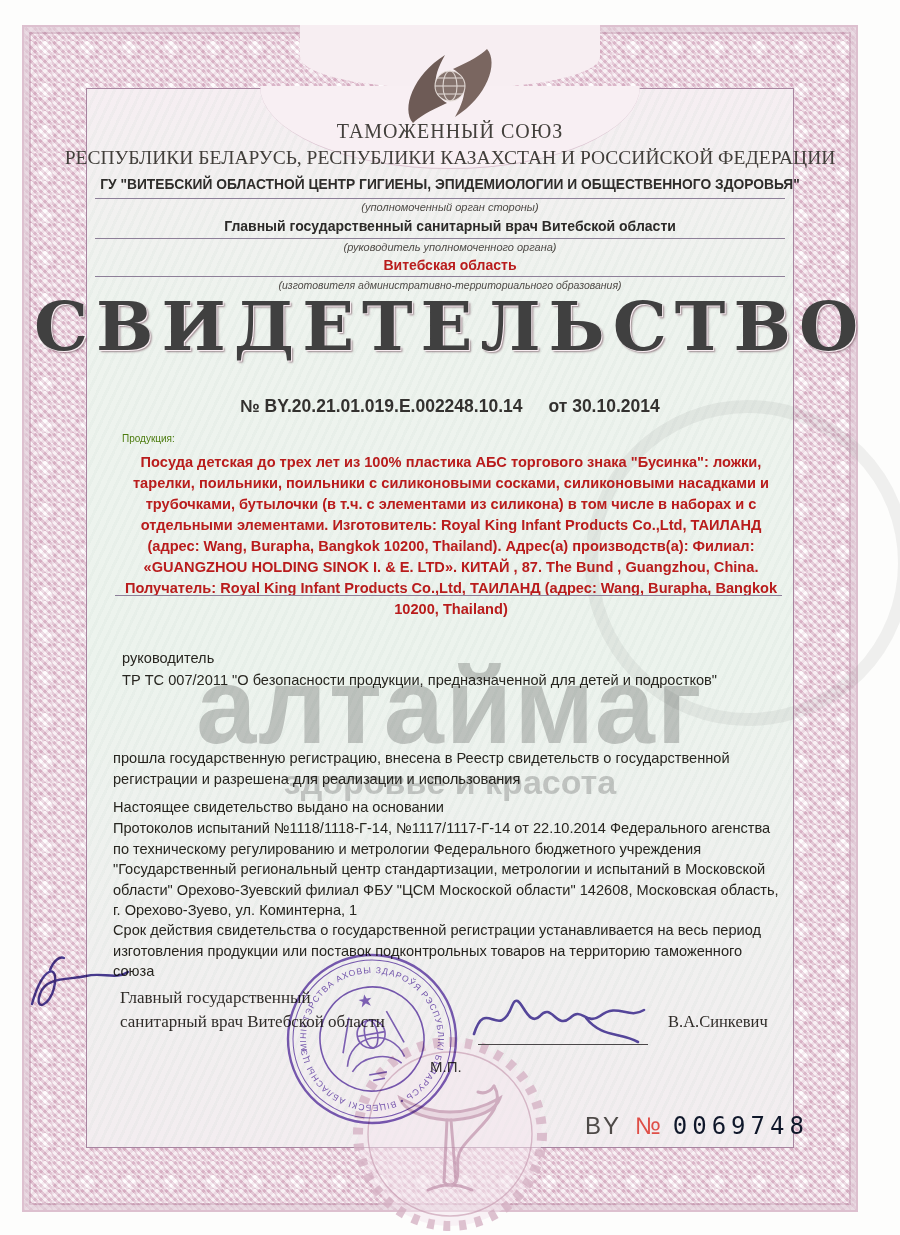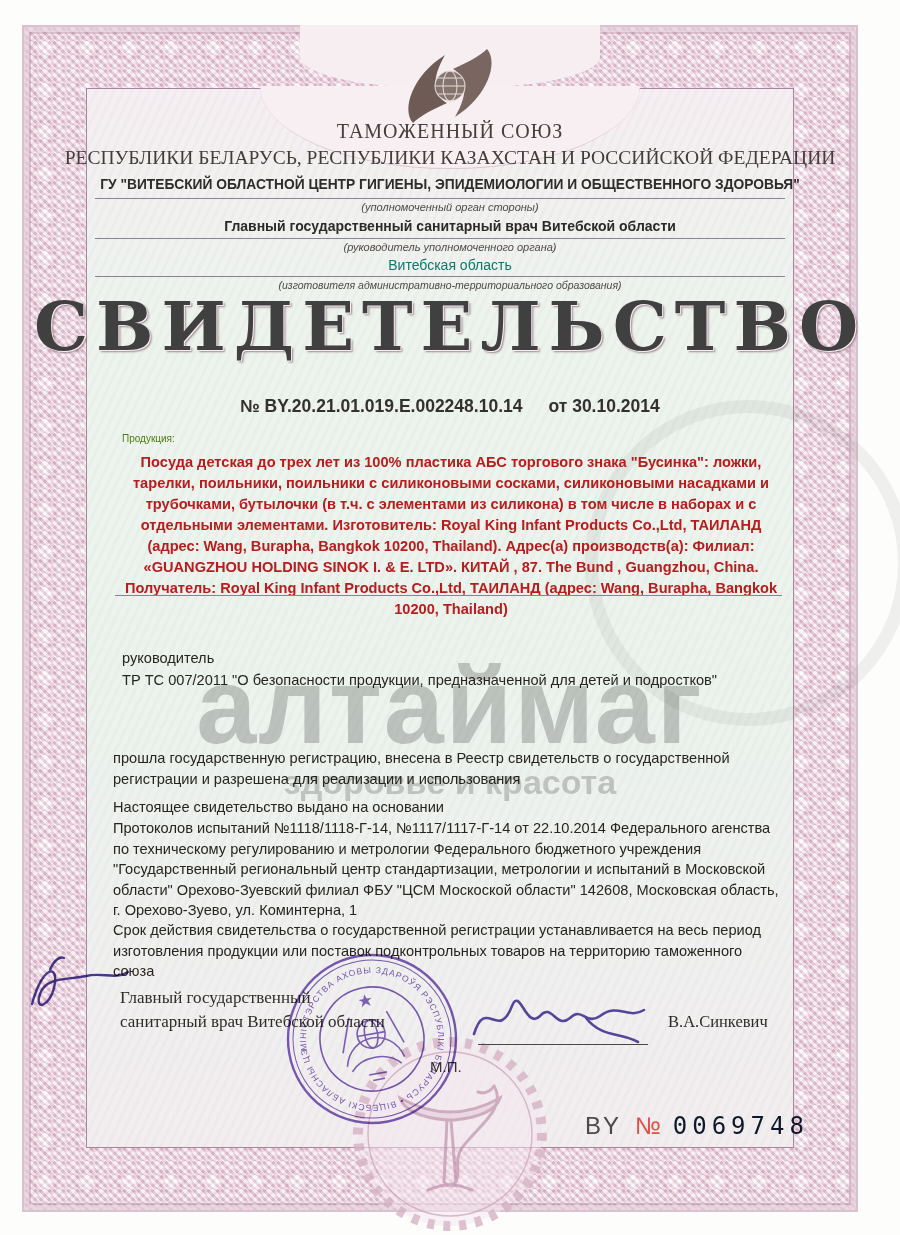--- a/index.html
+++ b/index.html
@@ -32,21 +32,21 @@
     border-bottom:1px solid rgba(170,120,150,.35);z-index:2;}
 
   .rule{border-top:1px solid #8d7f98;height:0;left:95px;right:115px;z-index:3;}
 
   .t-serif{font-family:"Liberation Serif","DejaVu Serif",serif;}
   .hdr1{top:120px;font-size:20px;letter-spacing:1px;color:#43403c;z-index:3;}
   .hdr2{top:147px;font-size:19.5px;color:#413e3a;z-index:3;}
   .auth{top:177px;font-size:13.8px;font-weight:bold;color:#2e2c2a;z-index:3;}
   .cap{font-style:italic;font-size:11px;color:#4e4a46;z-index:3;}
   .officer{top:218px;font-size:14px;font-weight:bold;color:#2c2a28;z-index:3;}
-  .region{top:257px;font-size:14px;font-weight:normal;color:#0f766e;z-index:3;}
+  .region{top:257px;font-size:14px;font-weight:bold;color:#b91c1c;z-index:3;}
 
   .main-title{top:286px;font-size:68px;font-weight:bold;letter-spacing:8px;color:#404040;
     font-family:"DejaVu Serif","Liberation Serif",serif;z-index:3;
     text-shadow:1px 1px 0 #f8ecf1, 2px 2px 2px rgba(104,68,82,.6);}
   .sub-title{top:352px;font-size:28px;color:#8b8490;z-index:3;}
   .numline{top:396px;font-size:17.5px;font-weight:bold;color:#33312f;z-index:3;}
   .numline .date{margin-left:26px;}
 
   .lbl{font-size:10px;color:#4d7c0f;z-index:3;}
   .product-text{top:452px;left:113px;width:676px;text-align:center;font-weight:bold;

